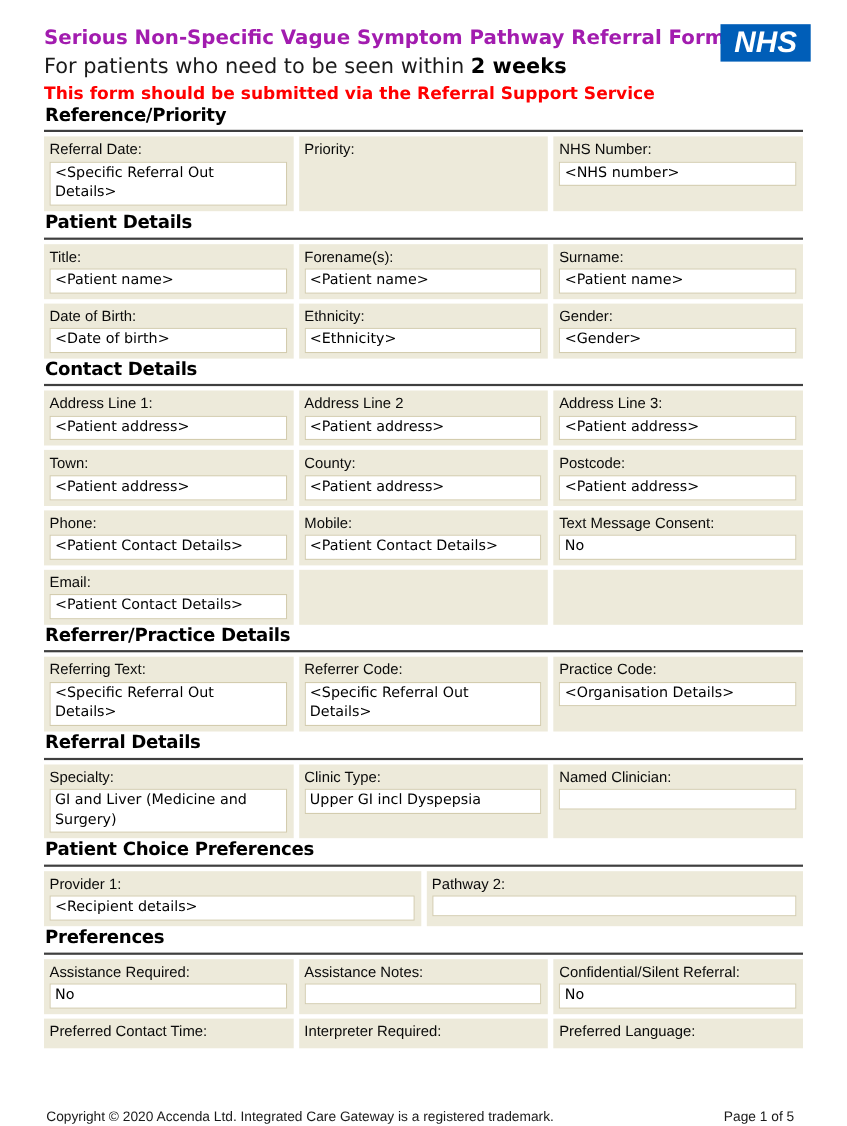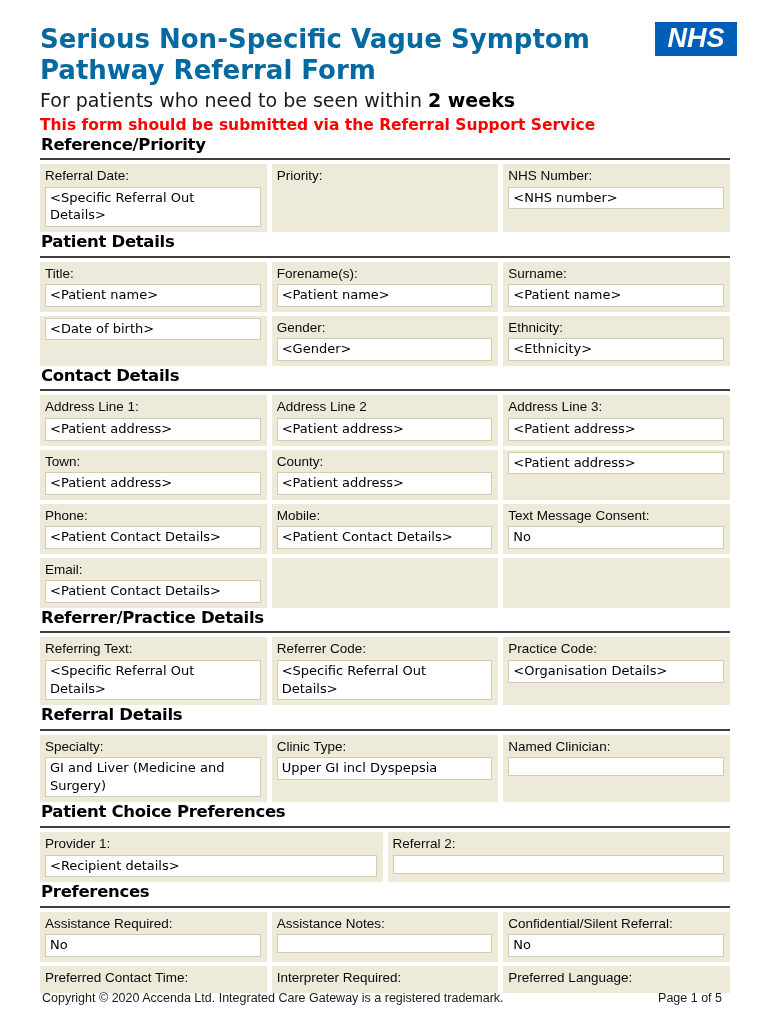--- a/index.html
+++ b/index.html
@@ -12,21 +12,21 @@
   html,body{margin:0;padding:0;}
   body{
     width:770px;height:1024px;position:relative;overflow:hidden;
     background:#ffffff;font-family:"Liberation Sans",sans-serif;color:#000;
   }
   .content{padding:24px 40px 0 40px;}
 
   
   .title{
     font-family:"DejaVu Sans",sans-serif;font-weight:bold;
-    font-size:26px;line-height:1.18;color:#0369a1;max-width:645px;margin:0;
+    font-size:18px;line-height:1.18;color:#a21caf;max-width:645px;margin:0;
   }
   .subtitle{
     font-family:"DejaVu Sans",sans-serif;font-size:19px;line-height:1.2;
     color:#1a1a1a;margin-top:4px;
   }
   .subtitle .bold{font-weight:bold;color:#000;}
   .warning{
     font-family:"DejaVu Sans",sans-serif;font-weight:bold;
     font-size:15.5px;line-height:1.2;color:var(--warning-red);margin-top:4px;
   }
@@ -55,21 +55,21 @@
     white-space:nowrap;
   }
   .finput{
     background:#fff;border:1px solid var(--input-border);
     min-height:19px;padding:1px 18px 2px 4px;
     font-family:"DejaVu Sans",sans-serif;font-size:13px;line-height:1.35;color:#000;
   }
 
   
   .footer{
-    position:absolute;left:42px;right:48px;bottom:19px;
+    position:absolute;left:42px;right:48px;bottom:2px;
     display:flex;justify-content:space-between;
     font-size:12.5px;color:#1a1a1a;
   }
 </style>
 </head>
 <body>
 
 <div class="nhs-logo">
   <span>NHS</span>
 </div>
@@ -110,30 +110,31 @@
         <div class="flabel">Forename(s):</div>
         <div class="finput">&lt;Patient name&gt;</div>
       </div>
       <div class="cell">
         <div class="flabel">Surname:</div>
         <div class="finput">&lt;Patient name&gt;</div>
       </div>
     </div>
     <div class="row">
       <div class="cell">
+        <div class="flabel">Date of Birth:</div>
         <div class="finput">&lt;Date of birth&gt;</div>
+      </div>
+      <div class="cell">
+        <div class="flabel">Ethnicity:</div>
+        <div class="finput">&lt;Ethnicity&gt;</div>
       </div>
       <div class="cell">
         <div class="flabel">Gender:</div>
         <div class="finput">&lt;Gender&gt;</div>
       </div>
-      <div class="cell">
-        <div class="flabel">Ethnicity:</div>
-        <div class="finput">&lt;Ethnicity&gt;</div>
-      </div>
     </div>
   </div>
 
   <div class="section">
     <div class="section-heading">Contact Details</div>
     <div class="rule"></div>
     <div class="row">
       <div class="cell">
         <div class="flabel">Address Line 1:</div>
         <div class="finput">&lt;Patient address&gt;</div>
@@ -150,20 +151,21 @@
     <div class="row">
       <div class="cell">
         <div class="flabel">Town:</div>
         <div class="finput">&lt;Patient address&gt;</div>
       </div>
       <div class="cell">
         <div class="flabel">County:</div>
         <div class="finput">&lt;Patient address&gt;</div>
       </div>
       <div class="cell">
+        <div class="flabel">Postcode:</div>
         <div class="finput">&lt;Patient address&gt;</div>
       </div>
     </div>
     <div class="row">
       <div class="cell">
         <div class="flabel">Phone:</div>
         <div class="finput">&lt;Patient Contact Details&gt;</div>
       </div>
       <div class="cell">
         <div class="flabel">Mobile:</div>
@@ -224,21 +226,21 @@
 
   <div class="section">
     <div class="section-heading">Patient Choice Preferences</div>
     <div class="rule"></div>
     <div class="row">
       <div class="cell">
         <div class="flabel">Provider 1:</div>
         <div class="finput">&lt;Recipient details&gt;</div>
       </div>
       <div class="cell">
-        <div class="flabel">Referral 2:</div>
+        <div class="flabel">Pathway 2:</div>
         <div class="finput"></div>
       </div>
     </div>
   </div>
 
   <div class="section">
     <div class="section-heading">Preferences</div>
     <div class="rule"></div>
     <div class="row">
       <div class="cell">

